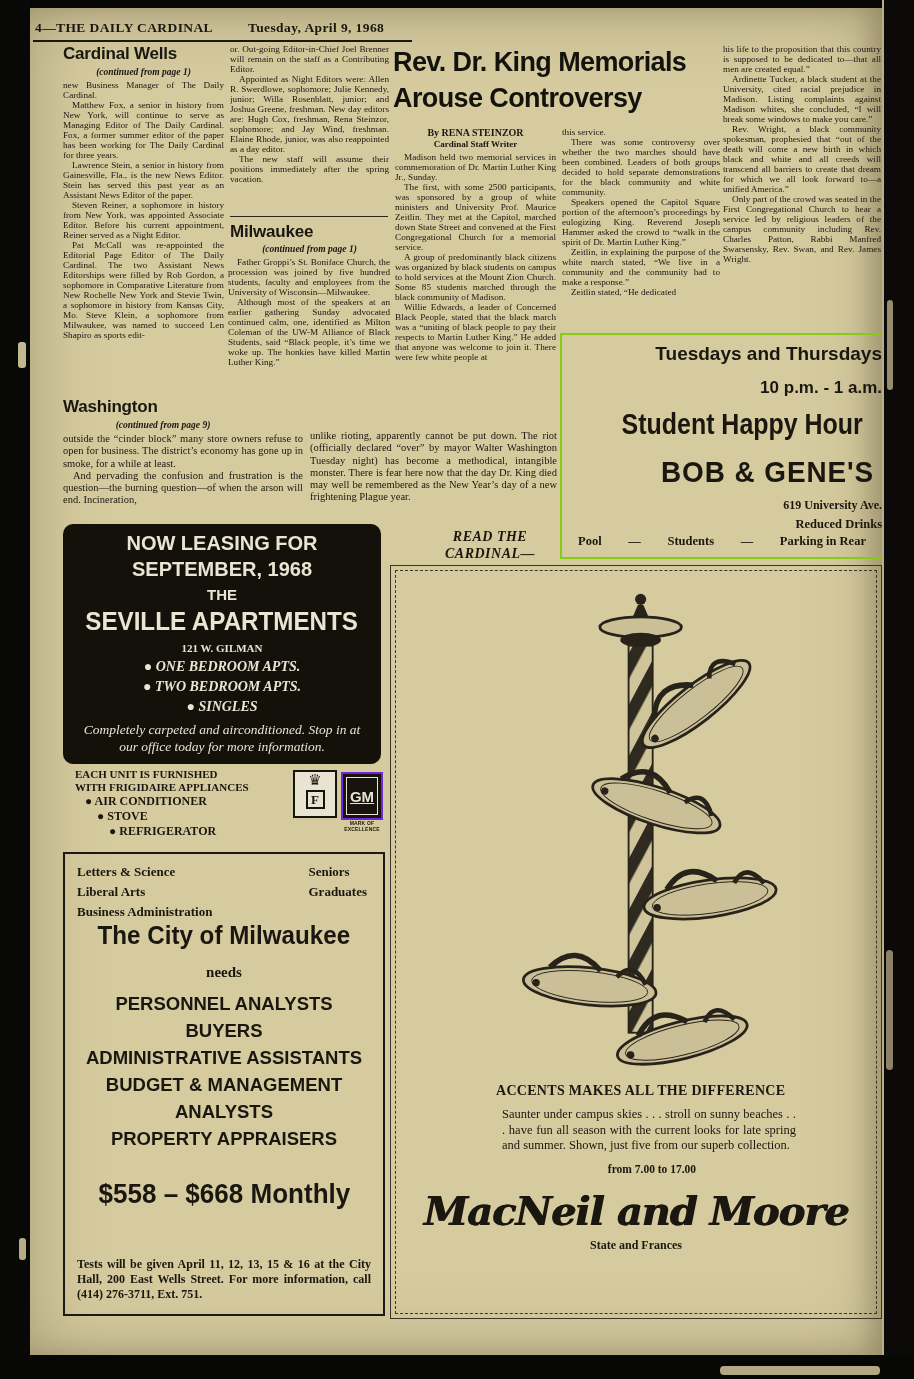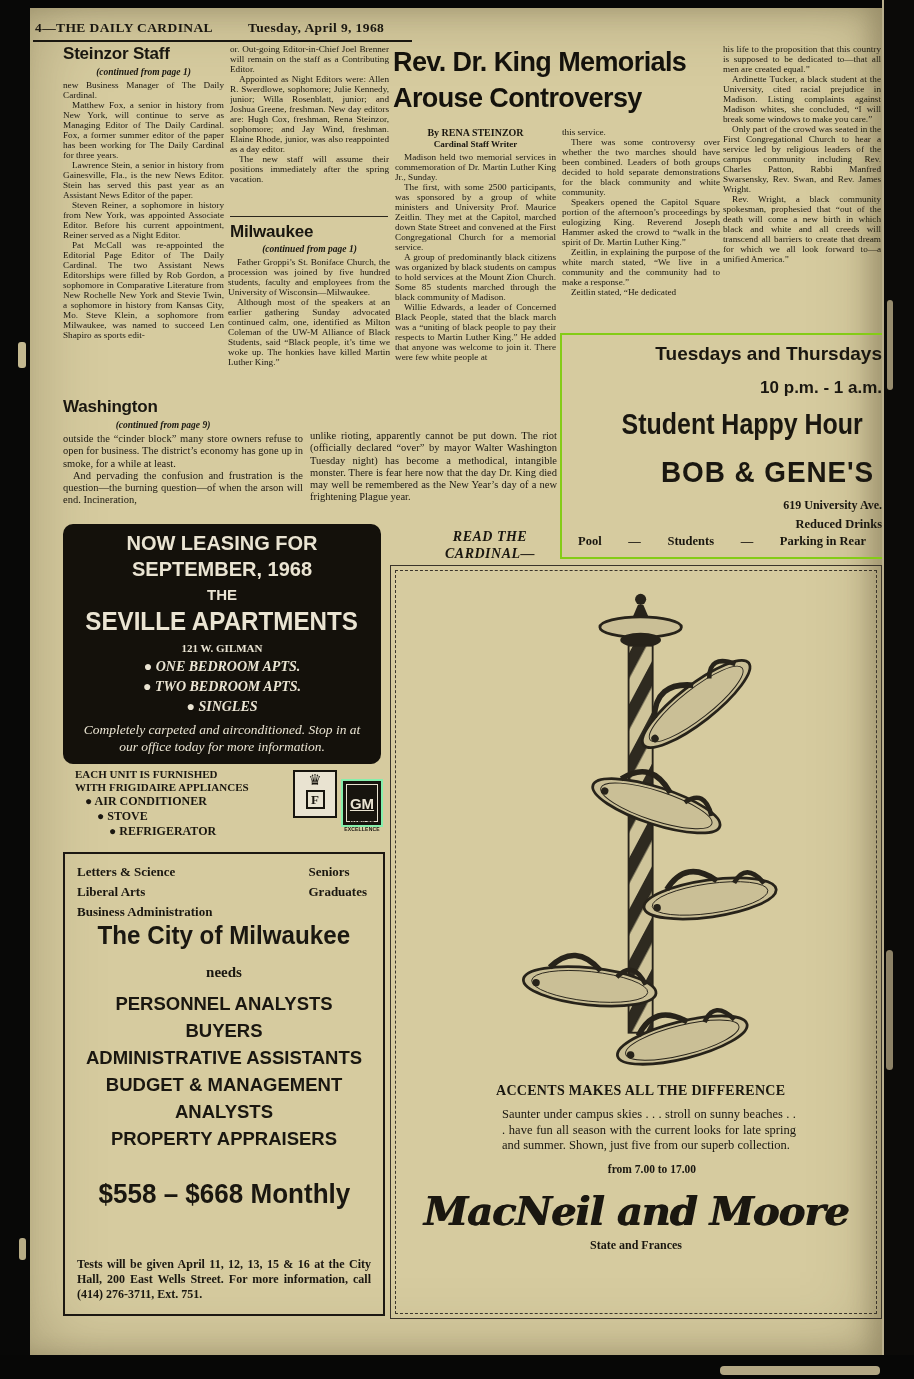--- a/index.html
+++ b/index.html
@@ -54,21 +54,21 @@
   .furn-l{font:bold 11px/13px "Liberation Serif",serif;}
   .features p{margin:0;font:bold 12px/15px "Liberation Serif",serif;text-align:left;}
   .features p:nth-child(1){margin-left:10px;}
   .features p:nth-child(2){margin-left:22px;}
   .features p:nth-child(3){margin-left:34px;}
   .frig{position:absolute;left:218px;top:2px;width:40px;height:44px;background:#e9e3d1;border:2px solid #17140e;
         text-align:center;}
   .frig .crown{font-size:15px;line-height:17px;display:block;color:#17140e;}
   .frig .fletter{display:inline-block;border:2px solid #17140e;font:bold 13px/15px "Liberation Serif",serif;
         width:15px;margin-top:1px;}
-  .gmbox{position:absolute;left:266px;top:11px;width:38px;height:44px;background:#17140e;border:2px solid #86efac;}
+  .gmbox{position:absolute;left:266px;top:4px;width:38px;height:44px;background:#17140e;border:2px solid #6d28d9;}
   .gmbox .gminner{position:absolute;inset:3px;border:1.5px solid #e9e3d1;color:#e9e3d1;
         font:bold 15px/38px "Liberation Sans",sans-serif;text-align:center;text-decoration:underline;}
   .gmcap{position:absolute;left:258px;top:52px;width:58px;font:bold 5px/6px "Liberation Sans",sans-serif;
         text-align:center;letter-spacing:.2px;}
   
   .citybox{border:2px solid #1c1812;}
   .adlist p{margin:0;font:bold 13px/20px "Liberation Serif",serif;}
   .city-title{font:bold 26px "Liberation Sans","DejaVu Sans",sans-serif;text-align:center;margin-top:66px;}
   .city-needs{font:bold 15px "Liberation Serif",serif;text-align:center;margin-top:13px;}
   .jobs{margin-top:9px;}
@@ -99,21 +99,21 @@
 </head>
 <body>
 
 <div class="scan">
   <div class="paper"></div>
 
   <div class="abs masthead" style="left:35px;top:20px;">4—THE DAILY CARDINAL</div>
   <div class="abs masthead" style="left:248px;top:20px;">Tuesday, April 9, 1968</div>
   <div class="abs mastrule" style="left:33px;top:40px;width:379px;"></div>
 
-  <div class="abs sechead" style="left:63px;top:44px;">Steinzor Staff</div>
+  <div class="abs sechead" style="left:63px;top:44px;">Cardinal Wells</div>
   <div class="abs contnote" style="left:63px;top:67px;width:161px;">(continued from page 1)</div>
   <div class="abs textcol cont" style="left:63px;top:80px;width:161px;height:310px;">
       <p>new Business Manager of The Daily Cardinal.</p>
       <p>Matthew Fox, a senior in history from New York, will continue to serve as Managing Editor of The Daily Cardinal. Fox, a former summer editor of the paper has been working for The Daily Cardinal for three years.</p>
       <p>Lawrence Stein, a senior in history from Gainesville, Fla., is the new News Editor. Stein has served this past year as an Assistant News Editor of the paper.</p>
       <p>Steven Reiner, a sophomore in history from New York, was appointed Associate Editor. Before his current appointment, Reiner served as a Night Editor.</p>
       <p>Pat McCall was re-appointed the Editorial Page Editor of The Daily Cardinal. The two Assistant News Editorships were filled by Rob Gordon, a sophomore in Comparative Literature from New Rochelle New York and Stevie Twin, a sophomore in history from Kansas City, Mo. Steve Klein, a sophomore from Milwaukee, was named to succeed Len Shapiro as sports edit-</p>
     </div>
   <div class="abs textcol cont" style="left:230px;top:44px;width:159px;height:172px;">
       <p>or. Out-going Editor-in-Chief Joel Brenner will remain on the staff as a Contributing Editor.</p>
@@ -141,22 +141,22 @@
   <div class="abs textcol cont" style="left:562px;top:127px;width:158px;height:200px;">
       <p>this service.</p>
       <p>There was some controversy over whether the two marches should have been combined. Leaders of both groups decided to hold separate demonstrations for the black community and white community.</p>
       <p>Speakers opened the Capitol Square portion of the afternoon’s proceedings by eulogizing King. Reverend Joseph Hammer asked the crowd to “walk in the spirit of Dr. Martin Luther King.”</p>
       <p>Zeitlin, in explaining the purpose of the white march stated, “We live in a community and the community had to make a response.”</p>
       <p>Zeitlin stated, “He dedicated</p>
     </div>
   <div class="abs textcol cont" style="left:723px;top:44px;width:158px;height:286px;">
       <p>his life to the proposition that this country is supposed to be dedicated to—that all men are created equal.”</p>
       <p>Ardinette Tucker, a black student at the University, cited racial prejudice in Madison. Listing complaints against Madison whites, she concluded, “I will break some windows to make you care.”</p>
+      <p>Rev. Wright, a black community spokesman, prophesied that “out of the death will come a new birth in which black and white and all creeds will transcend all barriers to create that dream for which we all look forward to—a unified America.”</p>
       <p>Only part of the crowd was seated in the First Congregational Church to hear a service led by religious leaders of the campus community including Rev. Charles Patton, Rabbi Manfred Swarsensky, Rev. Swan, and Rev. James Wright.</p>
-      <p>Rev. Wright, a black community spokesman, prophesied that “out of the death will come a new birth in which black and white and all creeds will transcend all barriers to create that dream for which we all look forward to—a unified America.”</p>
     </div>
 
   <div class="abs bobbox" style="left:560px;top:333px;width:320px;height:222px;">
     <div class="bg-l1">Tuesdays and Thursdays</div>
     <div class="bg-l2">10 p.m. - 1 a.m.</div>
     <div class="bg-l3"><span class="cond">Student Happy Hour</span></div>
     <div class="bg-name"><span class="cond2">BOB &amp; GENE'S</span></div>
     <div class="bg-addr">619 University Ave.</div>
     <div class="bg-l4">Reduced Drinks</div>
     <div class="bg-foot">

